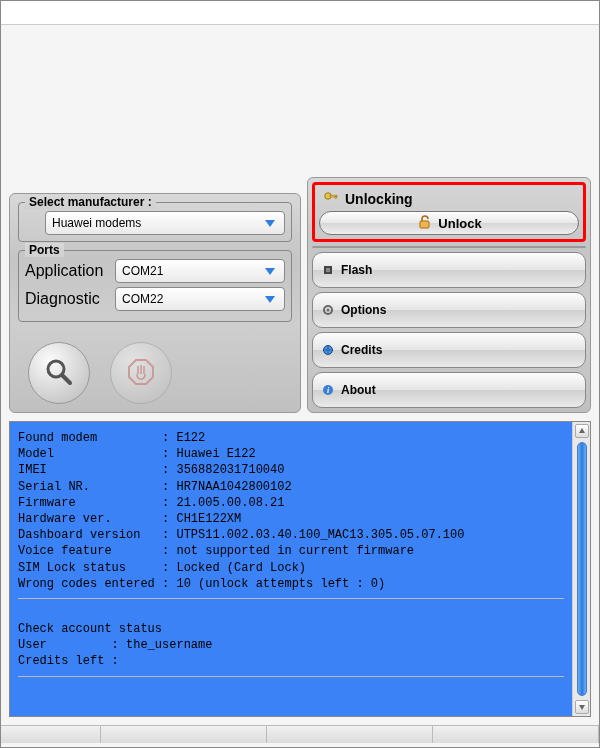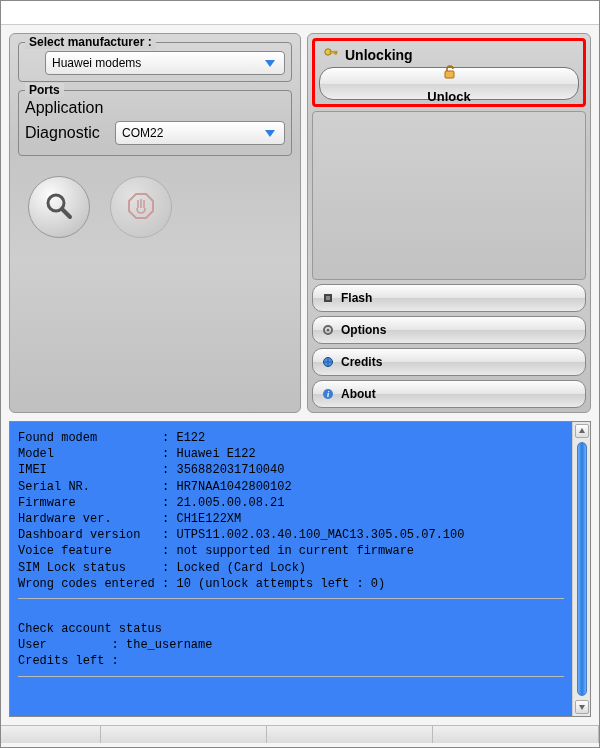--- a/index.html
+++ b/index.html
@@ -15,20 +15,21 @@
     .top-bar {
       height: 24px;
       background: #fff;
       border-bottom: 1px solid #ccc;
     }
     .main-area {
       display: flex;
       gap: 6px;
       padding: 8px;
       height: 396px;
+      align-items: flex-end;
     }
     .left-panel, .right-panel {
       flex: 1;
       background: linear-gradient(180deg, #d8d8d8 0%, #c5c5c5 30%, #cecece 60%, #c0c0c0 100%);
       border: 1px solid #999;
       border-radius: 6px;
       padding: 8px;
       position: relative;
     }
     .right-panel {
@@ -124,41 +125,40 @@
       width: 16px;
       height: 16px;
       display: flex;
       align-items: center;
       justify-content: center;
     }
     .big-btn {
       background: linear-gradient(180deg, #fefefe 0%, #e8e8e8 50%, #d5d5d5 51%, #efefef 100%);
       border: 1px solid #777;
       border-radius: 14px;
-      height: 33px;
+      height: 24px;
       display: flex;
       align-items: center;
       justify-content: center;
       gap: 6px;
       font-weight: bold;
       font-size: 13px;
       cursor: pointer;
-      flex-direction: column;
     }
     .filler {
       flex: 1;
       border: 1px solid #999;
       border-radius: 4px;
       background: linear-gradient(180deg, #d0d0d0 0%, #c2c2c2 100%);
     }
     .tab-btn {
       background: linear-gradient(180deg, #fdfdfd 0%, #e5e5e5 50%, #d0d0d0 51%, #eaeaea 100%);
       border: 1px solid #888;
       border-radius: 10px;
-      height: 28px;
+      height: 36px;
       display: flex;
       align-items: center;
       gap: 6px;
       padding: 0 8px;
       font-weight: bold;
       font-size: 12px;
       cursor: pointer;
     }
     .tab-btn .icon { width:14px; height:14px; display:flex; align-items:center; justify-content:center; }
     .log-area {
@@ -240,20 +240,28 @@
             </svg>
         </span>
       </div>
     </div>
 
 
     <div class="group">
       <div class="group-label">Ports</div>
       <div class="port-row">
         <span class="port-label">Application</span>
+        <div class="combo">
+          <span class="combo-text">COM21</span>
+          <span class="dropdown-icon">
+            <svg width="14" height="14">
+                <polygon points="2,4 12,4 7,11" fill="#2f7fe0"></polygon>
+              </svg>
+          </span>
+        </div>
       </div>
       <div class="port-row">
         <span class="port-label">Diagnostic</span>
         <div class="combo">
           <span class="combo-text">COM22</span>
           <span class="dropdown-icon">
             <svg width="14" height="14">
                 <polygon points="2,4 12,4 7,11" fill="#2f7fe0"></polygon>
               </svg>
           </span>

